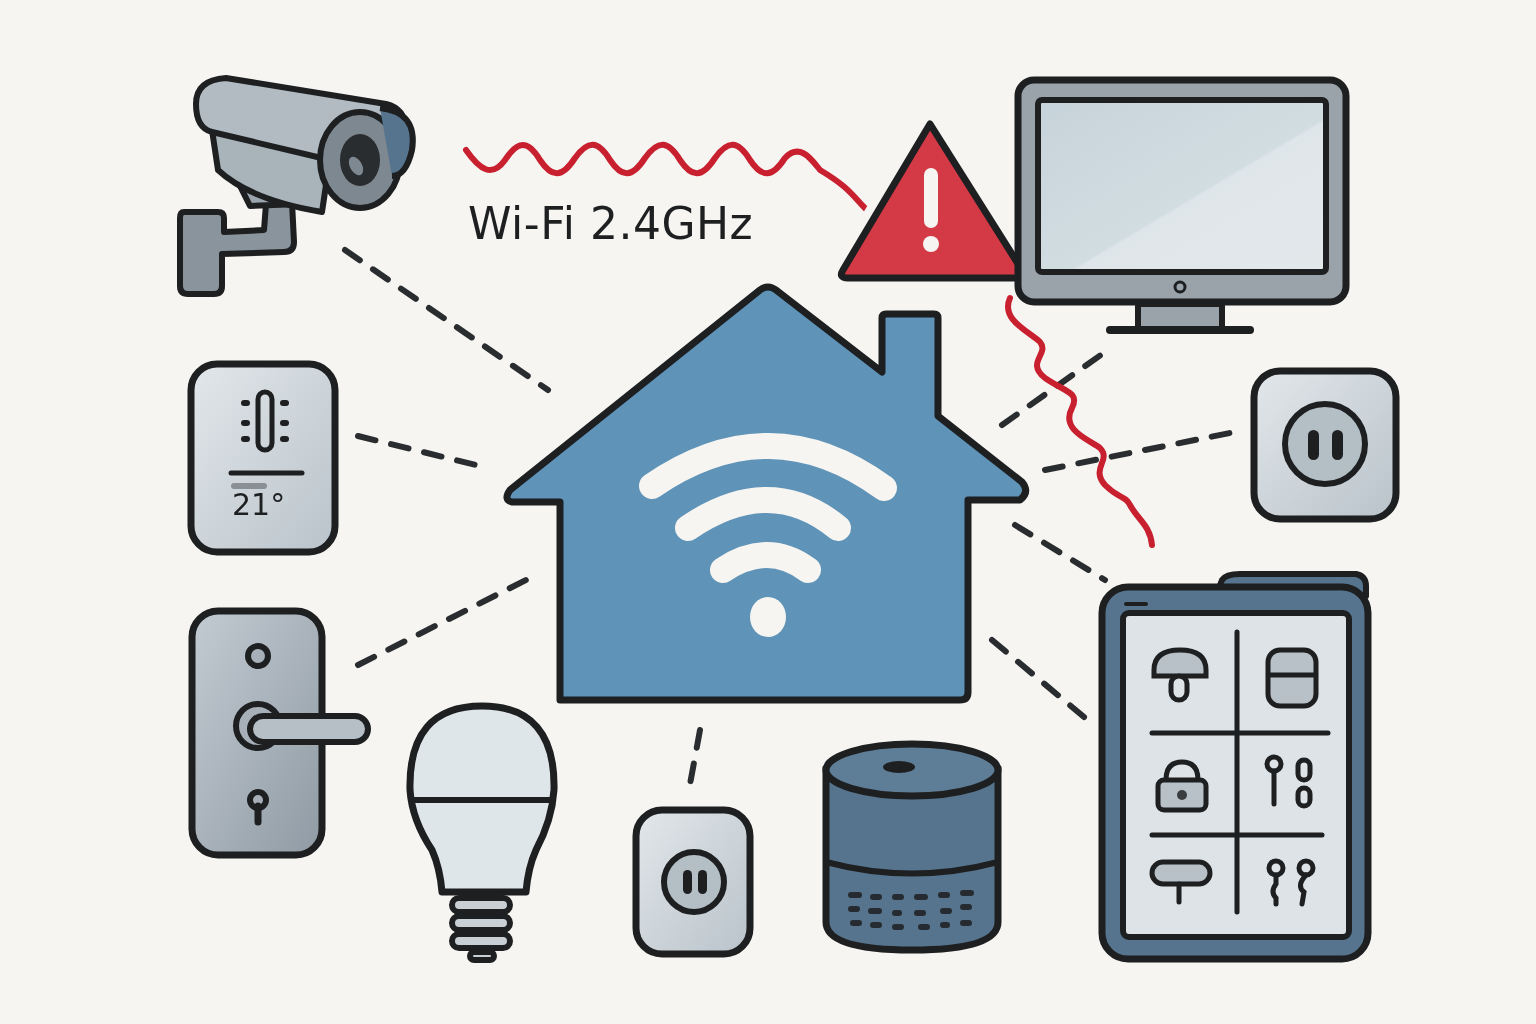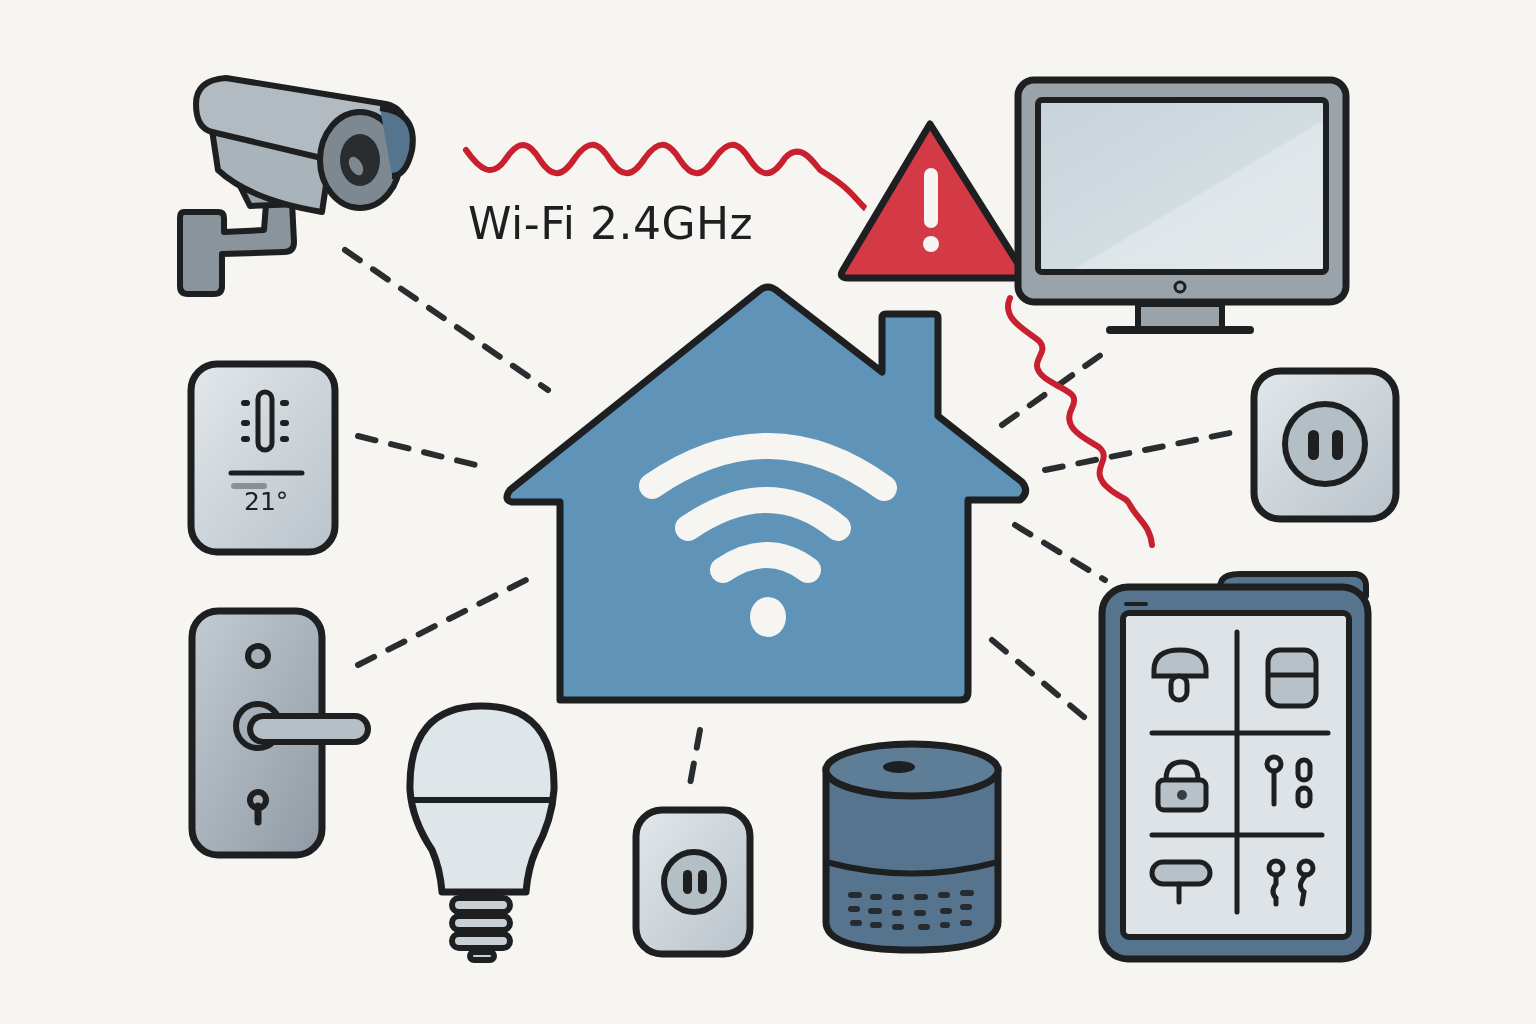--- a/index.html
+++ b/index.html
@@ -12,21 +12,21 @@
   svg#scene { position: absolute; left: 0; top: 0; }
   .label-wifi {
     position: absolute; left: 468px; top: 198px;
     font-family: "DejaVu Sans", sans-serif;
     font-size: 44px; font-weight: normal; color: #1d1f21;
     letter-spacing: 0.5px; white-space: nowrap;
   }
   .temp-label {
     position: absolute; left: 232px; top: 487px;
     font-family: "DejaVu Sans", sans-serif;
-    font-size: 25px; color: #1d1f21; white-space: nowrap; margin-left: 12px;
+    font-size: 30px; color: #1d1f21; white-space: nowrap;
   }
   .dev { cursor: pointer; }
 </style>
 </head>
 <body>
 
 <div id="stage">
 <svg id="scene" width="1536" height="1024" viewBox="0 0 1536 1024" xmlns="http://www.w3.org/2000/svg">
   <defs>
     <linearGradient id="metal" x1="0" y1="0" x2="1" y2="1">

